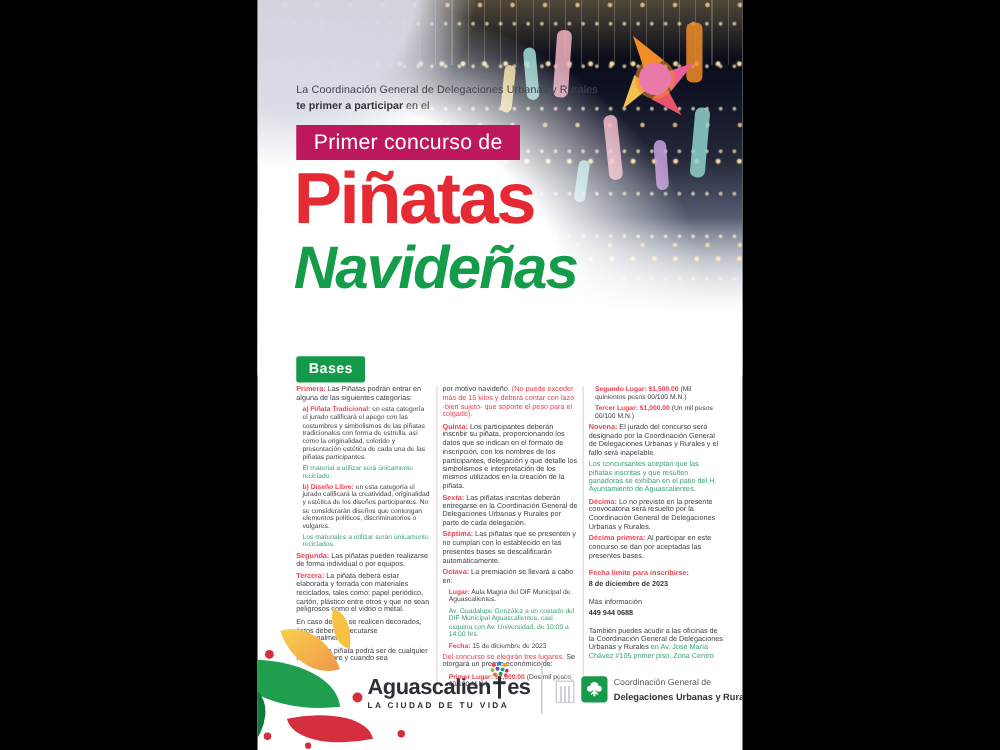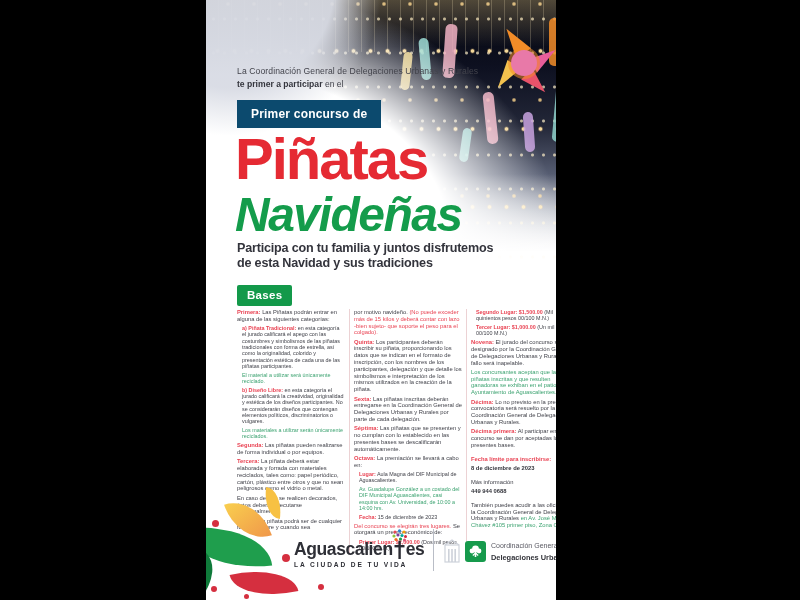--- a/index.html
+++ b/index.html
@@ -1,21 +1,21 @@
 <!DOCTYPE html>
 <html><head>
 <meta charset="utf-8">
 <style>
   html,body{margin:0;padding:0;}
   body{
     width:800px;height:600px;background:#000;overflow:hidden;
     font-family:"Liberation Sans", sans-serif;position:relative;
   }
   .poster{
-    position:absolute;left:206px;top:0;width:350px;height:600px;
+    position:absolute;left:206px;top:0;width:388px;height:600px;
     background:#ffffff;overflow:hidden;
   }
 
   
   .photo{
     position:absolute;top:0;left:0;width:100%;height:300px;
     background-color:#0a0c15;
     background-image:
       radial-gradient(circle, rgba(255,226,160,.95) 1.3px, rgba(255,200,120,.25) 2.2px, transparent 3px),
       radial-gradient(circle, rgba(255,214,140,.8) 1.1px, transparent 2.4px),
@@ -41,21 +41,21 @@
   .cone{position:absolute;width:0;height:0;}
   .star-core{position:absolute;border-radius:50%;}
 
   
   .content{position:absolute;inset:0;}
   .intro1{position:absolute;top:66px;left:31px;margin:0;font-size:8.6px;color:#43444c;letter-spacing:.1px;}
   .intro2{position:absolute;top:79px;left:31px;margin:0;font-size:8.6px;color:#43444c;}
   .intro2 b{font-weight:bold;color:#35363e;}
   .kicker{
     position:absolute;top:100px;left:31px;height:28px;line-height:28px;
-    background:#0c4a6e;color:#fff;font-weight:bold;font-size:12px;
+    background:#be185d;color:#fff;font-weight:normal;font-size:17px;
     padding:0 14px;letter-spacing:.2px;
   }
   .title-red{
     position:absolute;top:129px;left:29px;margin:0;font-size:58px;line-height:60px;
     font-weight:bold;color:#e52a33;letter-spacing:-2px;
   }
   .title-green{
     position:absolute;top:190px;left:29px;margin:0;font-size:48px;line-height:50px;
     font-weight:bold;color:#149c4b;letter-spacing:-1.5px;font-style:italic;
   }
@@ -120,21 +120,20 @@
     <span class="cone" style="left:322px;top:70px;border-left:8px solid transparent;border-right:8px solid transparent;border-top:26px solid #e8536a;transform:rotate(-45deg);"></span>
     <span class="star-core" style="left:305px;top:50px;width:26px;height:26px;background:#e879a8;box-shadow:0 0 0 3px rgba(242,140,40,.55);"></span>
   </div>
 
   <div class="content">
     <p class="intro1">La Coordinación General de Delegaciones Urbanas y Rurales</p>
     <p class="intro2"><b>te primer a participar</b><span> en el</span></p>
     <div class="kicker">Primer concurso de</div>
     <h1 class="title-red">Piñatas</h1>
     <h1 class="title-green">Navideñas</h1>
-    <p class="tagline"><span>Participa con tu familia y juntos disfrutemos</span><br><span>de esta Navidad y sus tradiciones</span></p>
     <div class="bases-btn">Bases</div>
 
     <div class="columns">
       <div class="col">
           <p class=""><span class="seg-red-bold">Primera:</span><span class="seg-dark"> Las Piñatas podrán entrar en alguna de las siguientes categorías:</span></p>
           <p class="indent "><span class="seg-red-bold">a) Piñata Tradicional:</span><span class="seg-dark"> en esta categoría el jurado calificará el apego con las costumbres y simbolismos de las piñatas tradicionales con forma de estrella, así como la originalidad, colorido y presentación estética de cada una de las piñatas participantes.</span></p>
           <p class="indent "><span class="seg-green">El material a utilizar será únicamente reciclado.</span></p>
           <p class="indent "><span class="seg-red-bold">b) Diseño Libre:</span><span class="seg-dark"> en esta categoría el jurado calificará la creatividad, originalidad y estética de los diseños participantes. No se considerarán diseños que contengan elementos políticos, discriminatorios o vulgares.</span></p>
           <p class="indent "><span class="seg-green">Los materiales a utilizar serán únicamente reciclados.</span></p>
           <p class=""><span class="seg-red-bold">Segunda:</span><span class="seg-dark"> Las piñatas pueden realizarse de forma individual o por equipos.</span></p>

